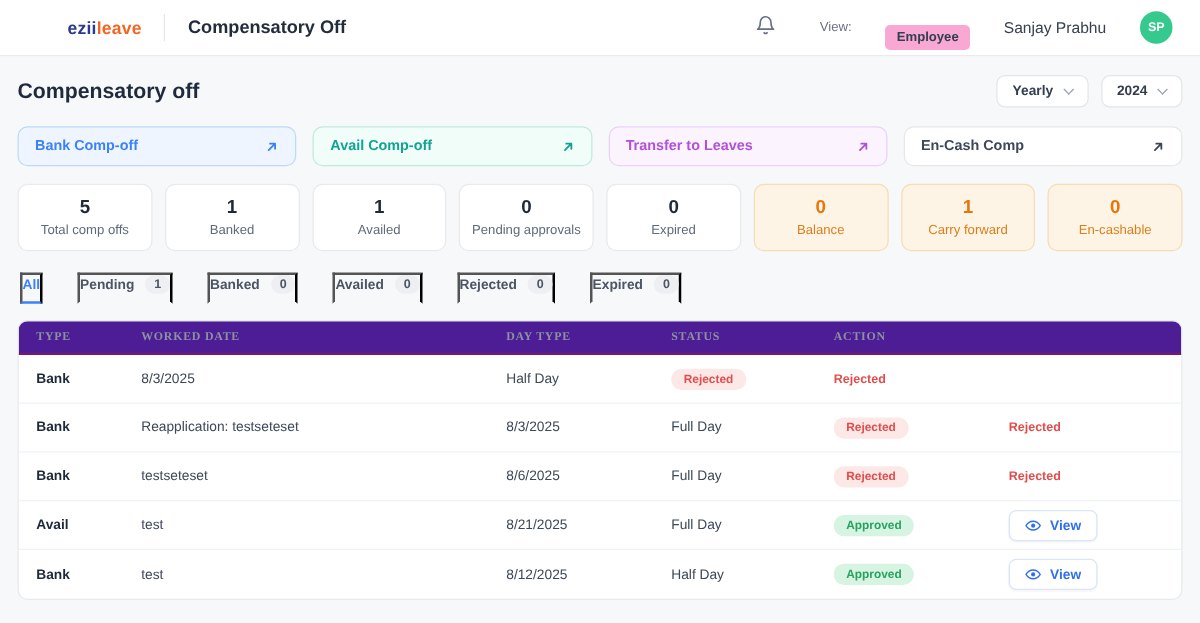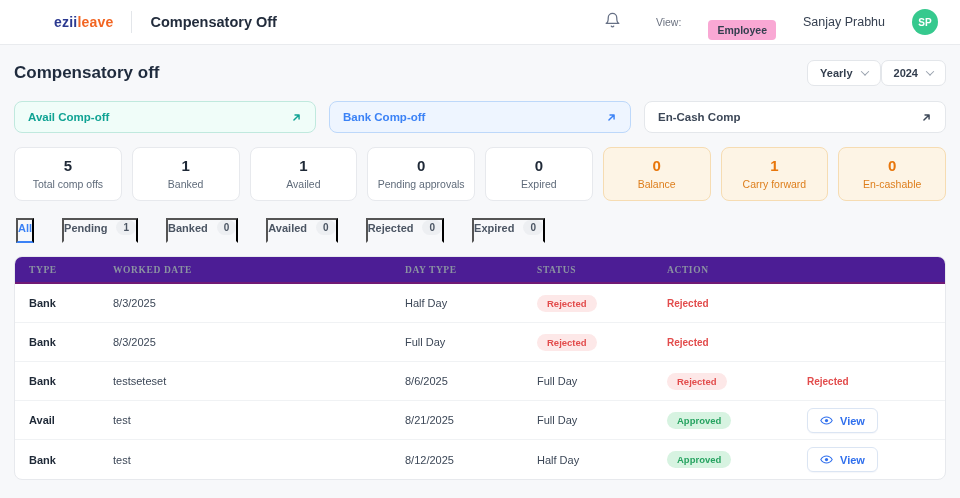--- a/index.html
+++ b/index.html
@@ -19,21 +19,21 @@
   .bell-btn { background:none; border:none; cursor:pointer; display:flex; align-items:center; margin-right:8px; }
   .view-label { font-size:10.5px; color:#6b7280; }
   .view-badge { background:#f9a8d4; border-radius:4px; padding:4px 9px; font-size:10.5px; font-weight:700; color:#333e4e; cursor:pointer; border:none; font-family:inherit;margin-top:15px; }
   .user-name { font-size:12.5px; color:#374151; font-weight:500; }
   .avatar { width:26px; height:26px; border-radius:50%; background:#36c98e; color:#fff; font-size:10px; font-weight:700; display:flex; align-items:center; justify-content:center; cursor:pointer; }
 
   
   main { flex:1; padding:15px 14px; }
   .title-row { display:flex; align-items:center; justify-content:space-between; margin-bottom:15px; }
   .title-row h1 { font-size:17px; font-weight:700; color:#1f2b3d; }
-  .selects { display:flex; }
+  .selects { display:flex; gap:10px; }
   .select { display:flex; align-items:center; gap:9px; background:#fff; border:1px solid #e3e6ea; border-radius:7px; padding:6px 12px; font-size:11px; font-weight:700; color:#333e4e; cursor:pointer; font-family:inherit; }
   .chev { width:6px; height:6px; border-right:1.5px solid #98a1ad; border-bottom:1.5px solid #98a1ad; transform:rotate(45deg) translate(-1px,-1px); display:inline-block; }
 
   
   .action-cards { display:flex; gap:13px; margin-bottom:14px; }
   .action-card { flex:1; display:flex; align-items:center; justify-content:space-between; padding:9px 13px; border-radius:8px; border:1px solid; font-size:11.5px; font-weight:700; cursor:pointer; }
   .action-card .ac-arrow { display:flex; }
   .v-teal   { color:#10a394; background:#f0fdf9; border-color:#c0e9de; }
   .v-blue   { color:#3b82f6; background:#eef5ff; border-color:#bdd8fa; }
   .v-purple { color:#b44fd8; background:#fbf3fe; border-color:#ead2f6; }
@@ -105,30 +105,38 @@
           <span class="chev"></span>
         </button>
         <button class="select">
           <span>2024</span>
           <span class="chev"></span>
         </button>
       </div>
     </div>
 
     <div class="action-cards" id="action-cards">
+        <div class="action-card v-blue">
+          <span class="ac-label">Bank Comp-off</span>
+          <span class="ac-arrow">
+            <svg width="11" height="11" viewBox="0 0 12 12">
+              <path d="M3.2 8.8 8.8 3.2 M4.4 3.2 H8.8 V7.6" fill="none" stroke="currentColor" stroke-width="1.6" stroke-linecap="round" stroke-linejoin="round"></path>
+            </svg>
+          </span>
+        </div>
         <div class="action-card v-teal">
           <span class="ac-label">Avail Comp-off</span>
           <span class="ac-arrow">
             <svg width="11" height="11" viewBox="0 0 12 12">
               <path d="M3.2 8.8 8.8 3.2 M4.4 3.2 H8.8 V7.6" fill="none" stroke="currentColor" stroke-width="1.6" stroke-linecap="round" stroke-linejoin="round"></path>
             </svg>
           </span>
         </div>
-        <div class="action-card v-blue">
-          <span class="ac-label">Bank Comp-off</span>
+        <div class="action-card v-purple">
+          <span class="ac-label">Transfer to Leaves</span>
           <span class="ac-arrow">
             <svg width="11" height="11" viewBox="0 0 12 12">
               <path d="M3.2 8.8 8.8 3.2 M4.4 3.2 H8.8 V7.6" fill="none" stroke="currentColor" stroke-width="1.6" stroke-linecap="round" stroke-linejoin="round"></path>
             </svg>
           </span>
         </div>
         <div class="action-card v-plain">
           <span class="ac-label">En-Cash Comp</span>
           <span class="ac-arrow">
             <svg width="11" height="11" viewBox="0 0 12 12">
@@ -210,20 +218,21 @@
       <div id="tbody">
           <div class="trow tbody-row">
             <div class="td cell-type">Bank</div>
             <div class="td cell-worked-date">8/3/2025</div>
             <div class="td cell-day-type">Half Day</div>
             <div class="td"><span class="badge badge-rejected">Rejected</span></div>
             <div class="td"><span class="action-text">Rejected</span></div>
           </div>
           <div class="trow tbody-row">
             <div class="td cell-type">Bank</div>
+            <div class="td cell-reason">Reapplication: testseteset</div>
             <div class="td cell-worked-date">8/3/2025</div>
             <div class="td cell-day-type">Full Day</div>
             <div class="td"><span class="badge badge-rejected">Rejected</span></div>
             <div class="td"><span class="action-text">Rejected</span></div>
           </div>
           <div class="trow tbody-row">
             <div class="td cell-type">Bank</div>
             <div class="td cell-reason">testseteset</div>
             <div class="td cell-worked-date">8/6/2025</div>
             <div class="td cell-day-type">Full Day</div>

